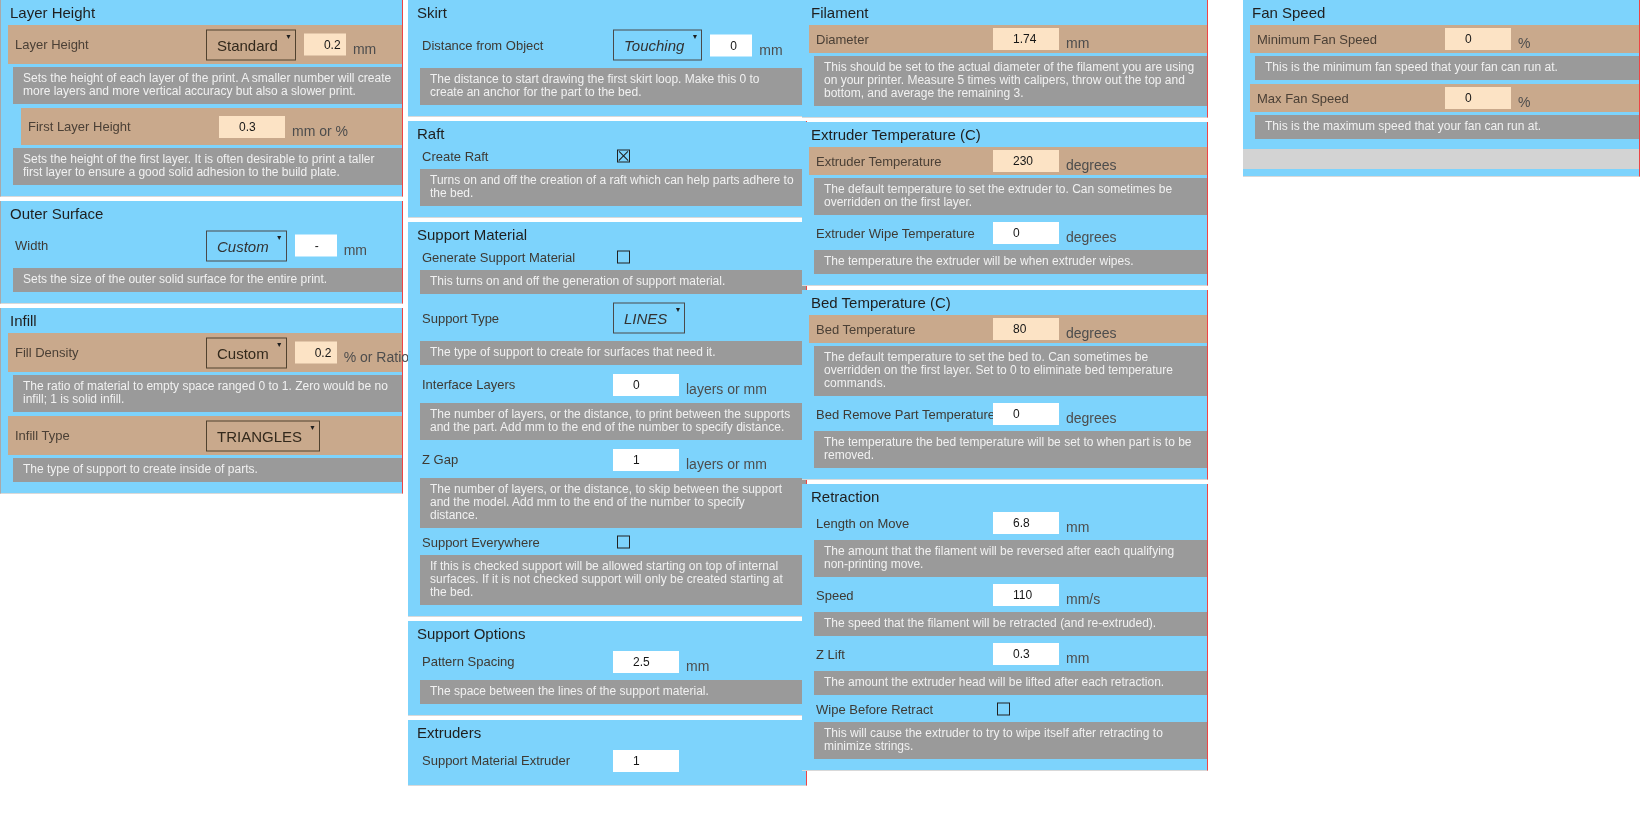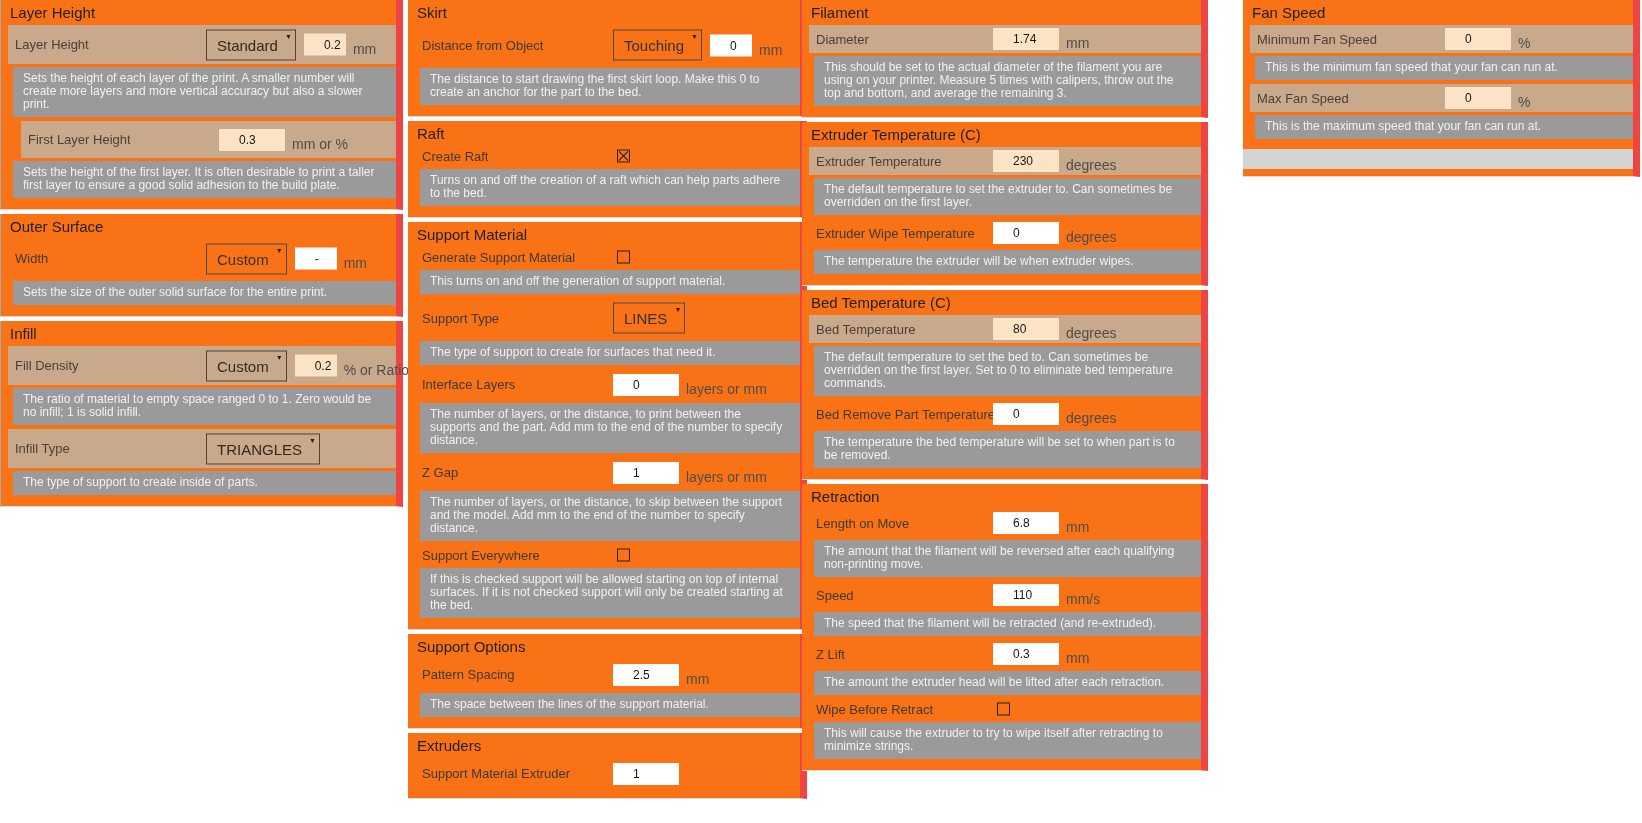--- a/index.html
+++ b/index.html
@@ -4,22 +4,22 @@
 <style>
   html,body{margin:0;padding:0;background:#ffffff;}
   body{width:1642px;height:823px;position:relative;overflow:hidden;
        font-family:"Liberation Sans",sans-serif;}
   #app{position:absolute;inset:0;}
   .column{position:absolute;top:0;}
   .c1{left:0;width:403px;}
   .c2{left:408px;width:399px;}
   .c3{left:802px;width:406px;}
   .c4{left:1243px;width:397px;}
-  .section{background:#f97316;margin-bottom:4px;padding:0 0 7px 0;
-           border-right:7px solid #ef4444;border-bottom:1px solid #d9d9d9;}
+  .section{background:#7dd3fc;margin-bottom:4px;padding:0 0 7px 0;
+           border-right:1px solid #ef4444;border-bottom:1px solid #d9d9d9;}
   .c1 .section{border-left:1px solid #a9a9a9;}
   .c4 .section::after{content:"";display:block;height:20px;background:#d3d3d3;margin-top:10px;}
   .sec-title{font-size:15px;color:#1f1f1f;padding:4px 0 4px 9px;}
   .row{position:relative;margin:0 0 2px 7px;display:flex;align-items:center;}
   .row.hl{background:#c9a98c;}
   .dd-row{height:39px;}
   .c2 .dd-row{height:40px;}
   .inp-row{height:28px;}
   .c1 .inp-row{height:37px;margin-left:20px;}
   .c2 .inp-row{height:31px;}
@@ -27,21 +27,21 @@
   .label{font-size:13px;color:#3e3a34;padding-left:7px;white-space:nowrap;}
   .hl .label{color:#4b4036;}
   .controls{position:absolute;top:50%;transform:translateY(-50%);
             display:flex;align-items:center;}
   .c1 .controls,.c2 .controls{left:198px;}
   .c3 .controls{left:184px;}
   .c4 .controls{left:195px;}
   .dd{position:relative;height:31px;border:1px solid #50422f;display:flex;
       align-items:center;justify-content:center;padding:0 17px 0 10px;
       font-size:15px;color:#33291c;background:transparent;box-sizing:border-box;}
-  .row:not(.hl) .dd{border-color:#4a4a4a;color:#333333;}
+  .row:not(.hl) .dd{border-color:#4a4a4a;color:#333333;font-style:italic;}
   .arr{position:absolute;top:1px;right:3px;font-size:7px;line-height:9px;color:#1e1e1e;}
   .inp{width:66px;height:22px;background:#ffffff;font-size:12px;color:#161616;
        display:flex;align-items:center;padding:0 0 0 20px;box-sizing:border-box;}
   .hl .inp{background:#fce3c5;}
   .dd + .inp{width:42px;margin-left:8px;}
   .unit{font-size:14px;color:#4d4d4d;margin-left:7px;position:relative;top:4px;white-space:nowrap;}
   .cb{width:11px;height:11px;border:1px solid #222222;margin-left:4px;position:relative;background:transparent;}
   .cb.checked::before,.cb.checked::after{content:"";position:absolute;left:-1px;top:5px;
        width:13px;height:1.4px;background:#1c1c1c;}
   .cb.checked::before{transform:rotate(45deg);}

